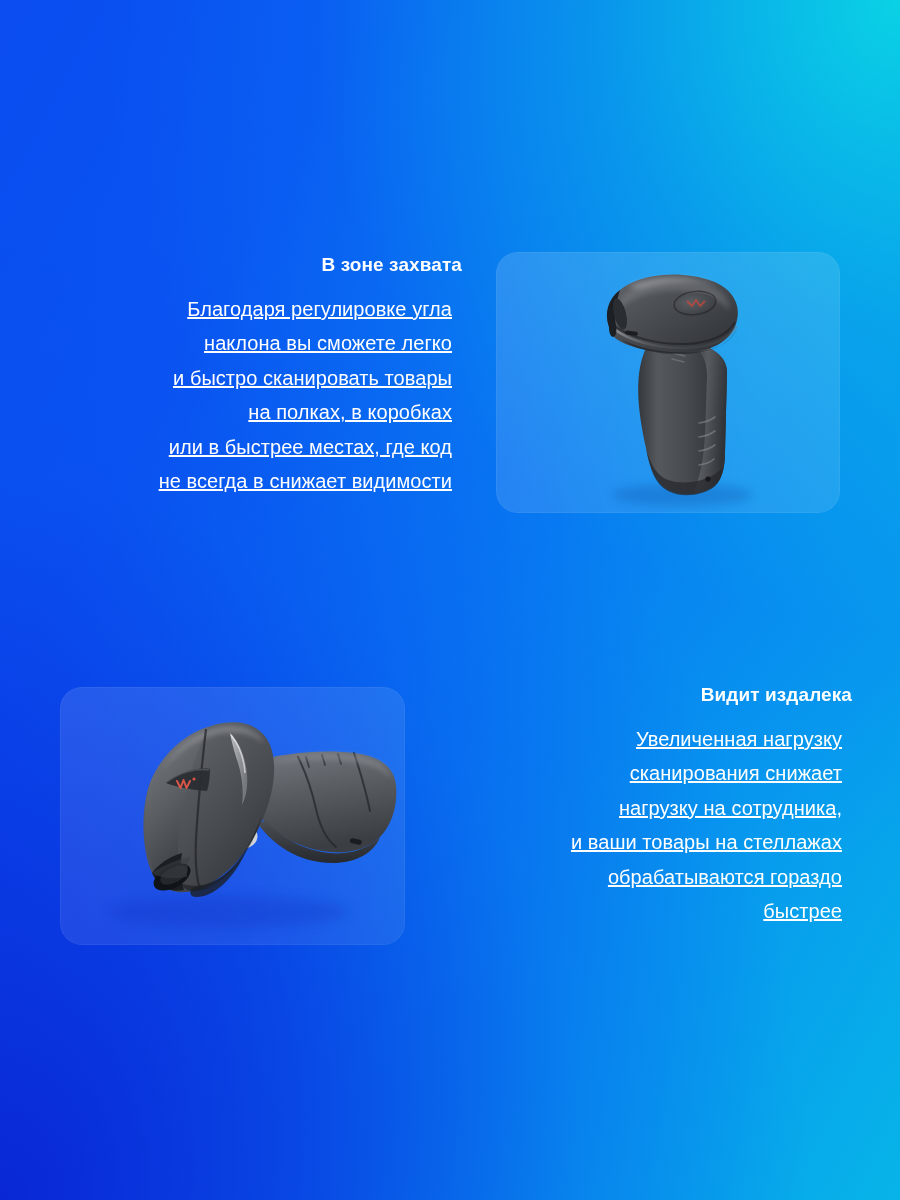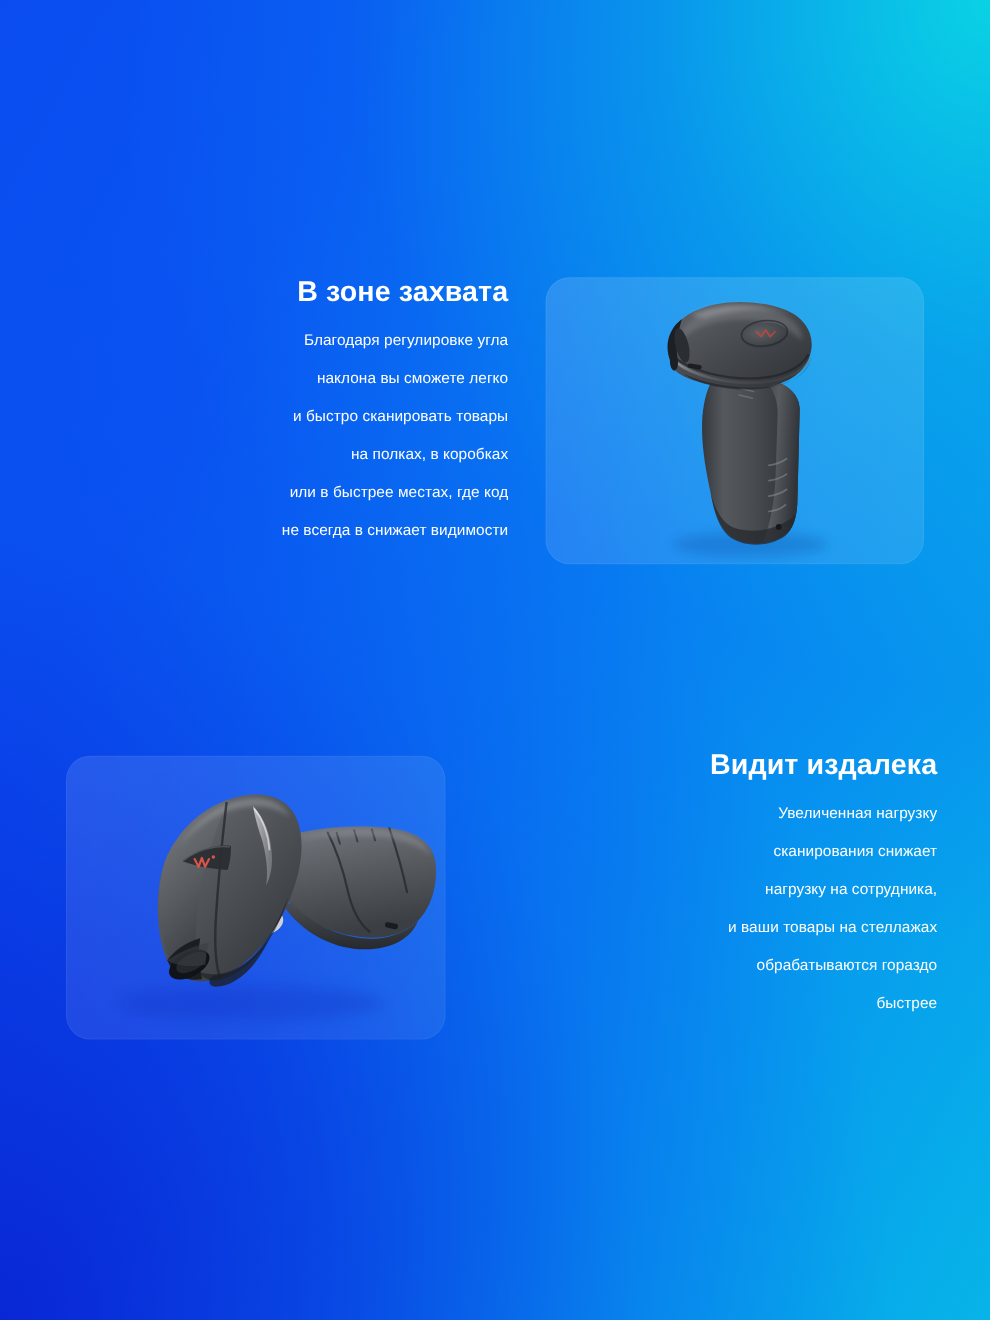--- a/index.html
+++ b/index.html
@@ -49,34 +49,35 @@
   }
   .block-bottom-text {
     left: 440px;
     top: 678px;
     width: 412px;
     text-align: right;
   }
 
   .feature-title {
     color: #ffffff;
-    font-size: 26px;
+    font-size: 19px;
     font-weight: 700;
     line-height: 34px;
     letter-spacing: 0.1px;
     margin: 0 0 10px 0;
     white-space: nowrap;
   }
   .feature-body {
     color: #ffffff;
-    font-size: 14px;
+    font-size: 20px;
     font-weight: 400;
     line-height: 34.4px;
-    margin: 0;
+    margin: 10px;
     letter-spacing: 0.05px;
+    text-decoration: underline;
   }
   .feature-body .ln { display: block; }
 
   
   .card {
     position: absolute;
     border-radius: 22px;
   }
   .card-top {
     left: 496px;

